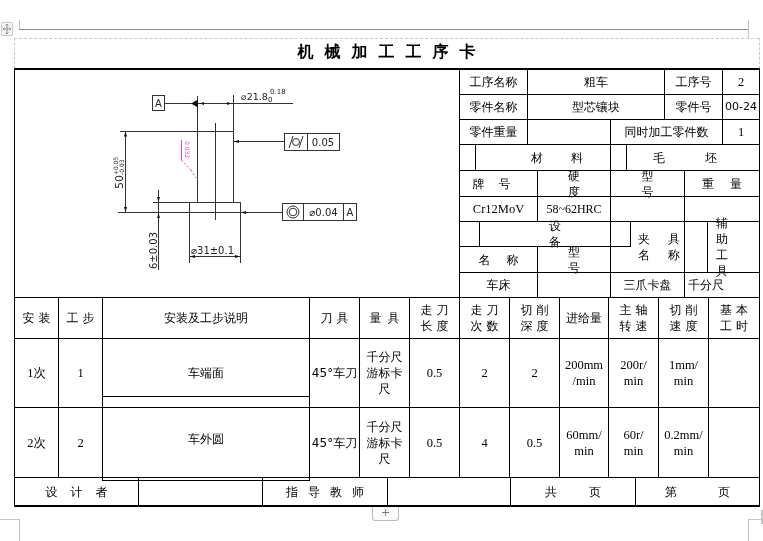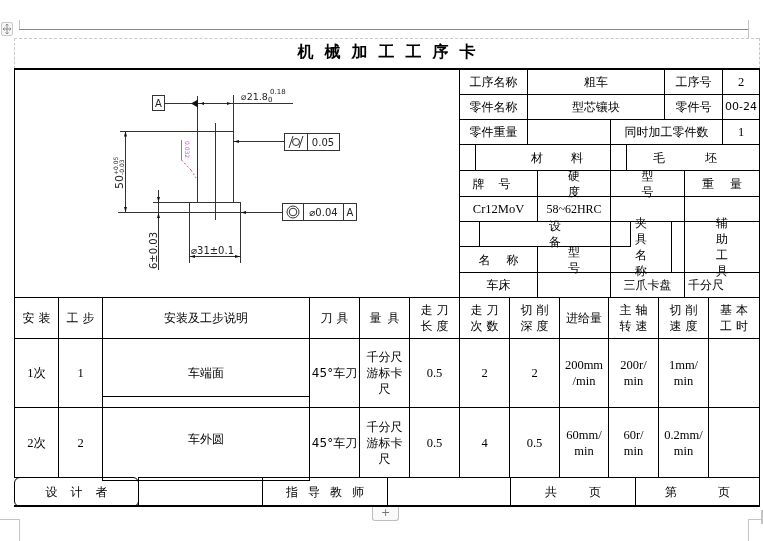--- a/index.html
+++ b/index.html
@@ -12,21 +12,21 @@
   .cell {
     position:absolute; box-sizing:border-box; border:1px solid #000;
     display:flex; align-items:center; justify-content:center; text-align:center;
     font-size:12px; line-height:16px; white-space:pre-line; background:transparent;
   }
   .num { font-family:"Liberation Serif", serif; font-size:12.5px; }
   .left { justify-content:flex-start; padding-left:3px; }
   .sp4  { letter-spacing:4px;  padding-left:4px; }
   .sp6  { letter-spacing:6px;  padding-left:6px;text-align:right; }
   .sp10 { letter-spacing:10px; padding-left:10px; }
-  .sp13 { letter-spacing:13px; padding-left:13px;border-radius:6px; }
+  .sp13 { letter-spacing:13px; padding-left:13px; }
   .sp14 { letter-spacing:14px; }
   .sp16 { letter-spacing:16px; padding-left:16px; }
   .sp18 { letter-spacing:18px; padding-left:18px; }
   .sp28 { letter-spacing:28px; padding-left:40px;margin-left:16px; }
   .sp40 { letter-spacing:40px; padding-left:40px; }
   .sp49 { letter-spacing:49px; padding-left:49px; }
   .title {
     position:absolute; left:14px; top:42px; width:745px; text-align:center;
     font-size:16px; font-weight:bold; letter-spacing:11px; padding-left:11px; box-sizing:border-box;
   }
@@ -174,21 +174,21 @@
 <div class="cell sp18" style="left:537px;top:170px;width:74px;height:27px;">硬度</div>
 <div class="cell sp18" style="left:610px;top:170px;width:75px;height:27px;">型号</div>
 <div class="cell sp16" style="left:684px;top:170px;width:76px;height:27px;">重量</div>
 
 <div class="cell num" style="left:459px;top:196px;width:79px;height:26px;">Cr12MoV</div>
 <div class="cell num" style="left:537px;top:196px;width:74px;height:26px;font-size:12px;">58~62HRC</div>
 <div class="cell" style="left:610px;top:196px;width:75px;height:26px;"></div>
 <div class="cell" style="left:684px;top:196px;width:76px;height:26px;"></div>
 
 <div class="cell sp49" style="left:459px;top:221px;width:152px;height:26px;margin-left:20px;">设备</div>
-<div class="cell sp18" style="left:610px;top:221px;width:62px;height:52px;">夹具
+<div class="cell sp18" style="left:610px;top:221px;width:98px;height:52px;">夹具
 名称</div>
 <div class="cell sp18" style="left:684px;top:221px;width:76px;height:52px;">辅助
 工具</div>
 <div class="cell sp16" style="left:459px;top:246px;width:79px;height:27px;">名称</div>
 <div class="cell sp18" style="left:537px;top:246px;width:74px;height:27px;">型号</div>
 
 <div class="cell" style="left:459px;top:272px;width:79px;height:26px;">车床</div>
 <div class="cell" style="left:537px;top:272px;width:74px;height:26px;"></div>
 <div class="cell" style="left:610px;top:272px;width:75px;height:26px;">三爪卡盘</div>
 <div class="cell left" style="left:684px;top:272px;width:76px;height:26px;">千分尺</div>

